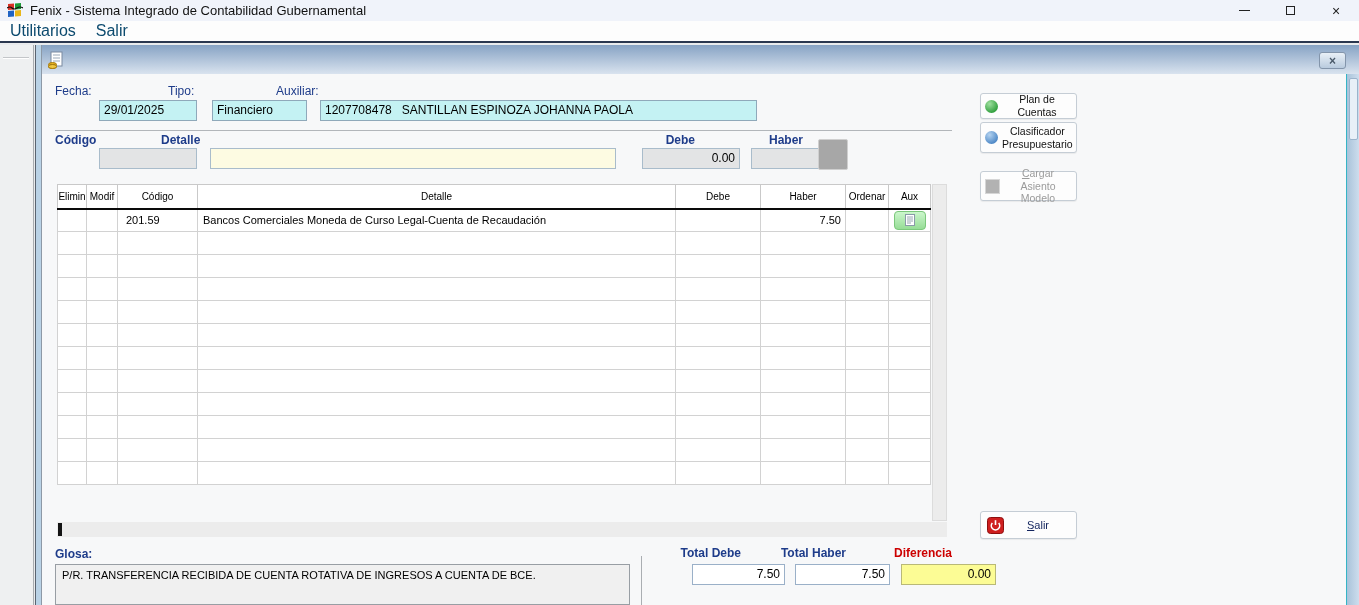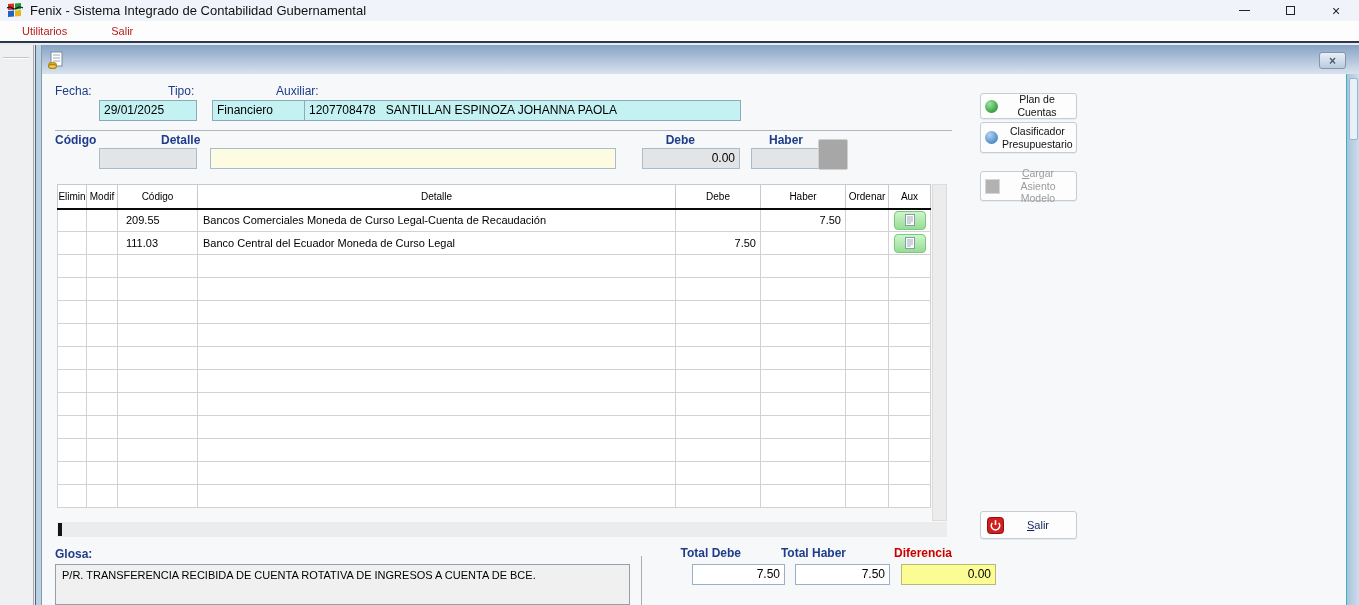--- a/index.html
+++ b/index.html
@@ -12,21 +12,21 @@
   #app-icon { position:absolute; left:7px; top:3px; width:16px; height:15px; }
   #window-title { position:absolute; left:30px; top:0; height:21px; line-height:21px; font-size:13px; color:#111; }
   .winbtn { position:absolute; top:0; width:46px; height:21px; border:none; background:transparent; cursor:pointer;
             display:flex; align-items:center; justify-content:center; color:#222; }
   #btn-min { right:92px; } #btn-max { right:46px; } #btn-close { right:0; font-size:14px; }
   .min-glyph { width:11px; height:1px; background:#222; display:block; }
   .restore-glyph { position:relative; width:9px; height:9px; border:1px solid #222; background:#f0f3fa; display:block; }
   .restore-glyph::before { content:''; position:absolute; left:2px; top:-4px; width:9px; height:9px; border:1px solid #222; border-left-width:1px; z-index:-1; }
 
   #menubar { position:absolute; left:0; top:21px; width:1359px; height:22px; background:#fdfdfd; border-bottom:2px solid #2a374f; display:flex; align-items:center; }
-  .menu-item { font-size:11px; color:#b91c1c; padding:0 22px; height:20px; line-height:20px; cursor:default; background:transparent; border:none; }
+  .menu-item { font-size:16px; color:#0c4a6e; padding:0 10px; height:20px; line-height:20px; cursor:default; background:transparent; border:none; }
 
   
   #left-strip { position:absolute; left:0; top:45px; width:34px; height:560px; background:#eef0f1; border-right:1px solid #a9adb1; }
   #left-grip { position:absolute; left:3px; top:12px; width:26px; height:2px; background:#c3c6c9; border-bottom:1px solid #fff; }
   #form-left-dark { position:absolute; left:35px; top:45px; width:1px; height:560px; background:#5a6470; }
   #form-left-blue { position:absolute; left:36px; top:45px; width:5px; height:560px; background:#b9d2e6; }
   #form-left-dark2 { position:absolute; left:41px; top:45px; width:1px; height:560px; background:#8d99a6; }
 
   
   #form-header { position:absolute; left:42px; top:45px; width:1317px; height:29px;
@@ -50,21 +50,21 @@
   .fld.gray { background:#e3e4e5; border:1px solid #a9bccb; }
   .fld.ivory { background:#fdfbe2; border:1px solid #a9bccb; }
   .fld.white { background:#ffffff; border:1px solid #9ab0c8; }
   .fld.yellow { background:#fcfc95; border:1px solid #b9b977; }
   .fld.right { text-align:right; }
   .fld.pre { white-space:pre; overflow:hidden; }
 
   #lbl-fecha { left:55px; top:84px; } #lbl-tipo { left:168px; top:84px; } #lbl-auxiliar { left:276px; top:84px; }
   #fld-fecha { left:55px; top:100px; width:98px; height:21px; }
   #fld-tipo { left:168px; top:100px; width:95px; height:21px; }
-  #fld-auxiliar { left:260px; top:100px; width:437px; height:21px; }
+  #fld-auxiliar { left:276px; top:100px; width:437px; height:21px; }
 
   #sep-line { position:absolute; left:55px; top:130px; width:897px; height:1px; background:#b2b6ba; }
 
   #lbl-codigo { left:55px; top:133px; } #lbl-detalle { left:161px; top:133px; }
   #lbl-debe { left:598px; top:133px; width:97px; text-align:right; }
   #lbl-haber { left:707px; top:133px; width:96px; text-align:right; }
   #fld-codigo { left:55px; top:148px; width:98px; height:21px; }
   #fld-detalle { left:166px; top:148px; width:406px; height:21px; }
   #fld-debe { left:598px; top:148px; width:98px; height:21px; }
   #fld-haber { left:707px; top:148px; width:96px; height:21px; }
@@ -201,42 +201,24 @@
           <th>Debe</th>
           <th>Haber</th>
           <th>Ordenar</th>
           <th>Aux</th>
         </tr>
       </thead>
       <tbody>
         <tr>
           <td class="col-elimin"></td>
           <td class="col-modif"></td>
-          <td class="col-codigo">209.55</td>
+          <td class="col-codigo">201.59</td>
           <td class="col-detalle">Bancos Comerciales Moneda de Curso Legal-Cuenta de Recaudación</td>
           <td class="col-debe"></td>
           <td class="col-haber">7.50</td>
-          <td class="col-ordenar"></td>
-          <td class="col-aux"><button class="aux-btn">
-              <svg width="12" height="14" viewBox="0 0 12 14">
-                <rect x="1.5" y="1.5" width="9" height="11" fill="#ffffff" stroke="#8a9aa8"></rect>
-                <line x1="3" y1="4" x2="9" y2="4" stroke="#9aa8b4"></line>
-                <line x1="3" y1="6" x2="9" y2="6" stroke="#9aa8b4"></line>
-                <line x1="3" y1="8" x2="9" y2="8" stroke="#9aa8b4"></line>
-                <line x1="3" y1="10" x2="7" y2="10" stroke="#9aa8b4"></line>
-              </svg>
-            </button></td>
-        </tr>
-        <tr>
-          <td class="col-elimin"></td>
-          <td class="col-modif"></td>
-          <td class="col-codigo">111.03</td>
-          <td class="col-detalle">Banco Central del Ecuador Moneda de Curso Legal</td>
-          <td class="col-debe">7.50</td>
-          <td class="col-haber"></td>
           <td class="col-ordenar"></td>
           <td class="col-aux"><button class="aux-btn">
               <svg width="12" height="14" viewBox="0 0 12 14">
                 <rect x="1.5" y="1.5" width="9" height="11" fill="#ffffff" stroke="#8a9aa8"></rect>
                 <line x1="3" y1="4" x2="9" y2="4" stroke="#9aa8b4"></line>
                 <line x1="3" y1="6" x2="9" y2="6" stroke="#9aa8b4"></line>
                 <line x1="3" y1="8" x2="9" y2="8" stroke="#9aa8b4"></line>
                 <line x1="3" y1="10" x2="7" y2="10" stroke="#9aa8b4"></line>
               </svg>
             </button></td>

